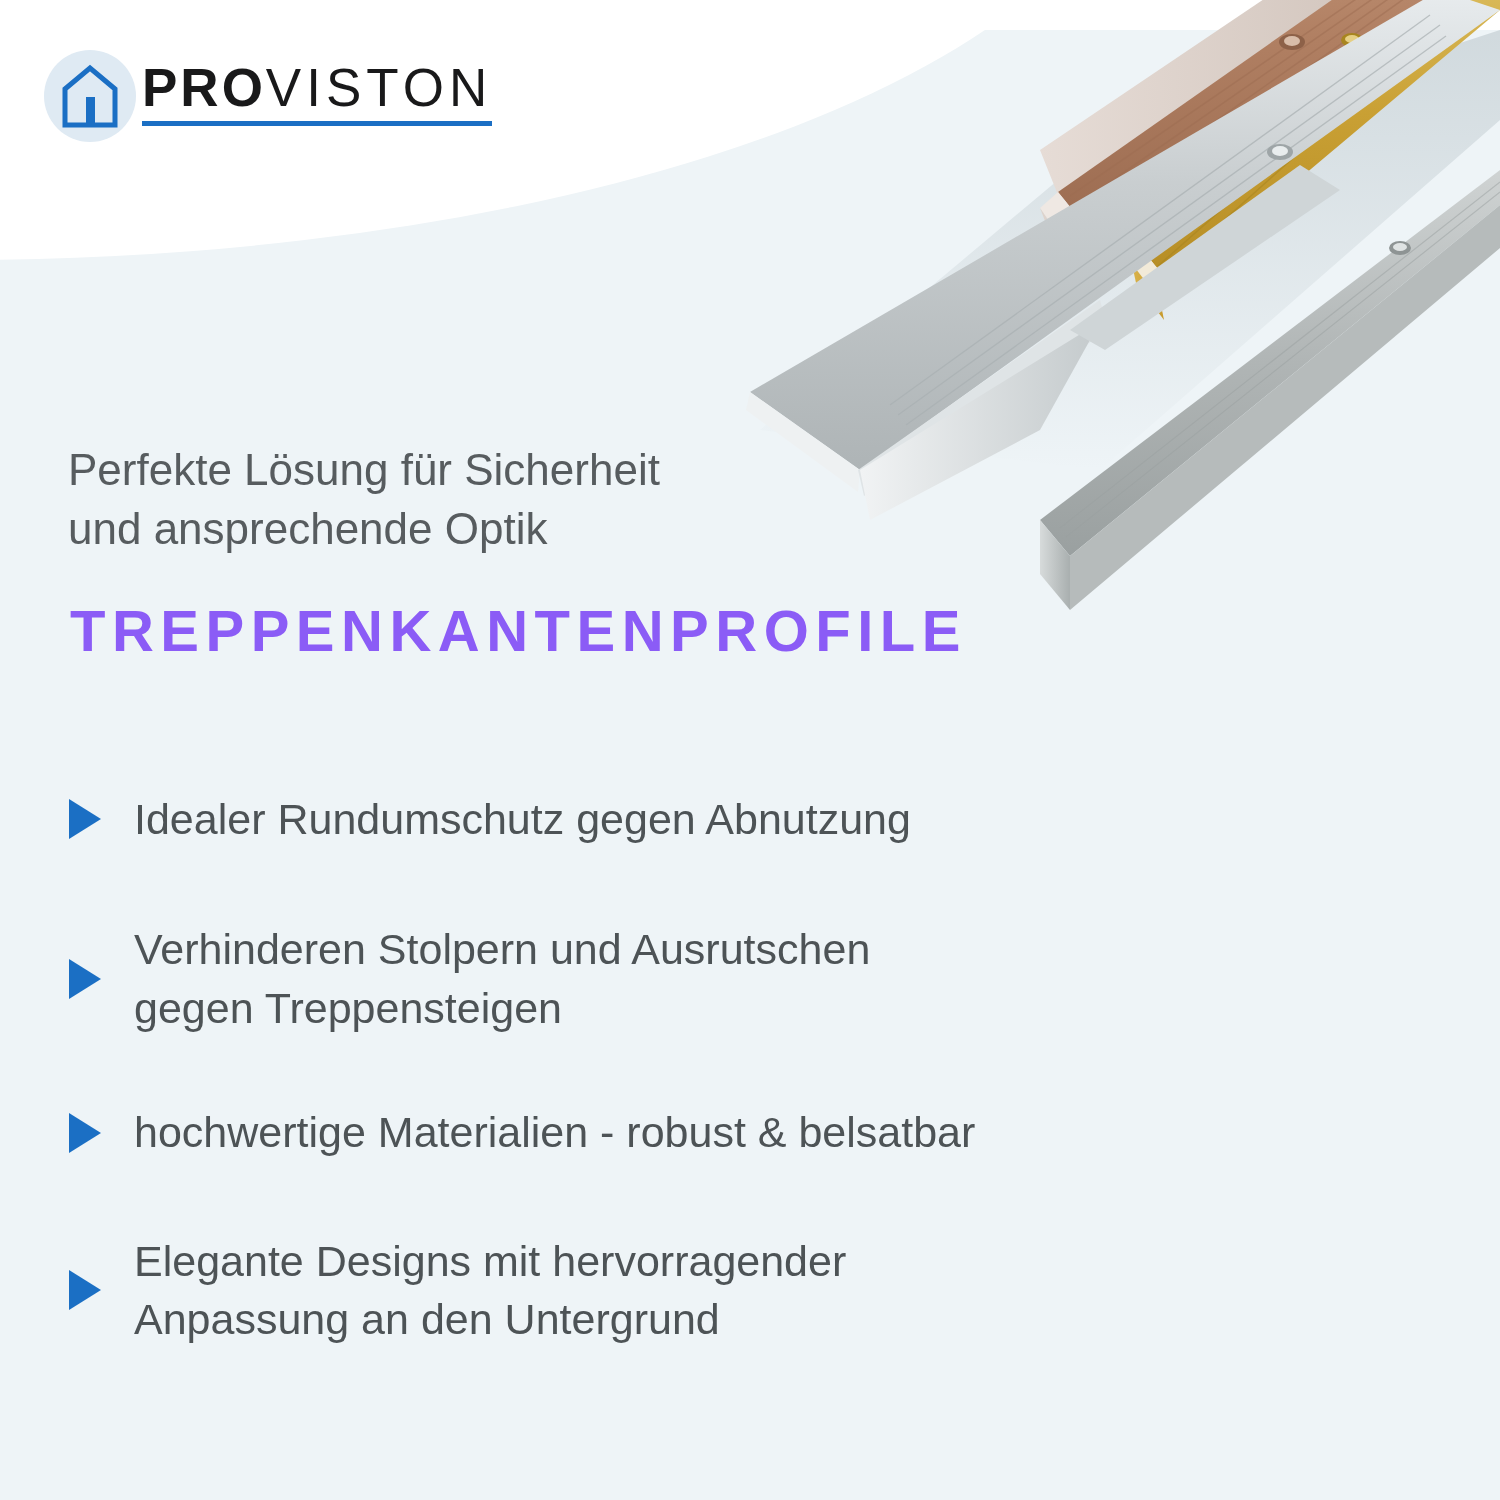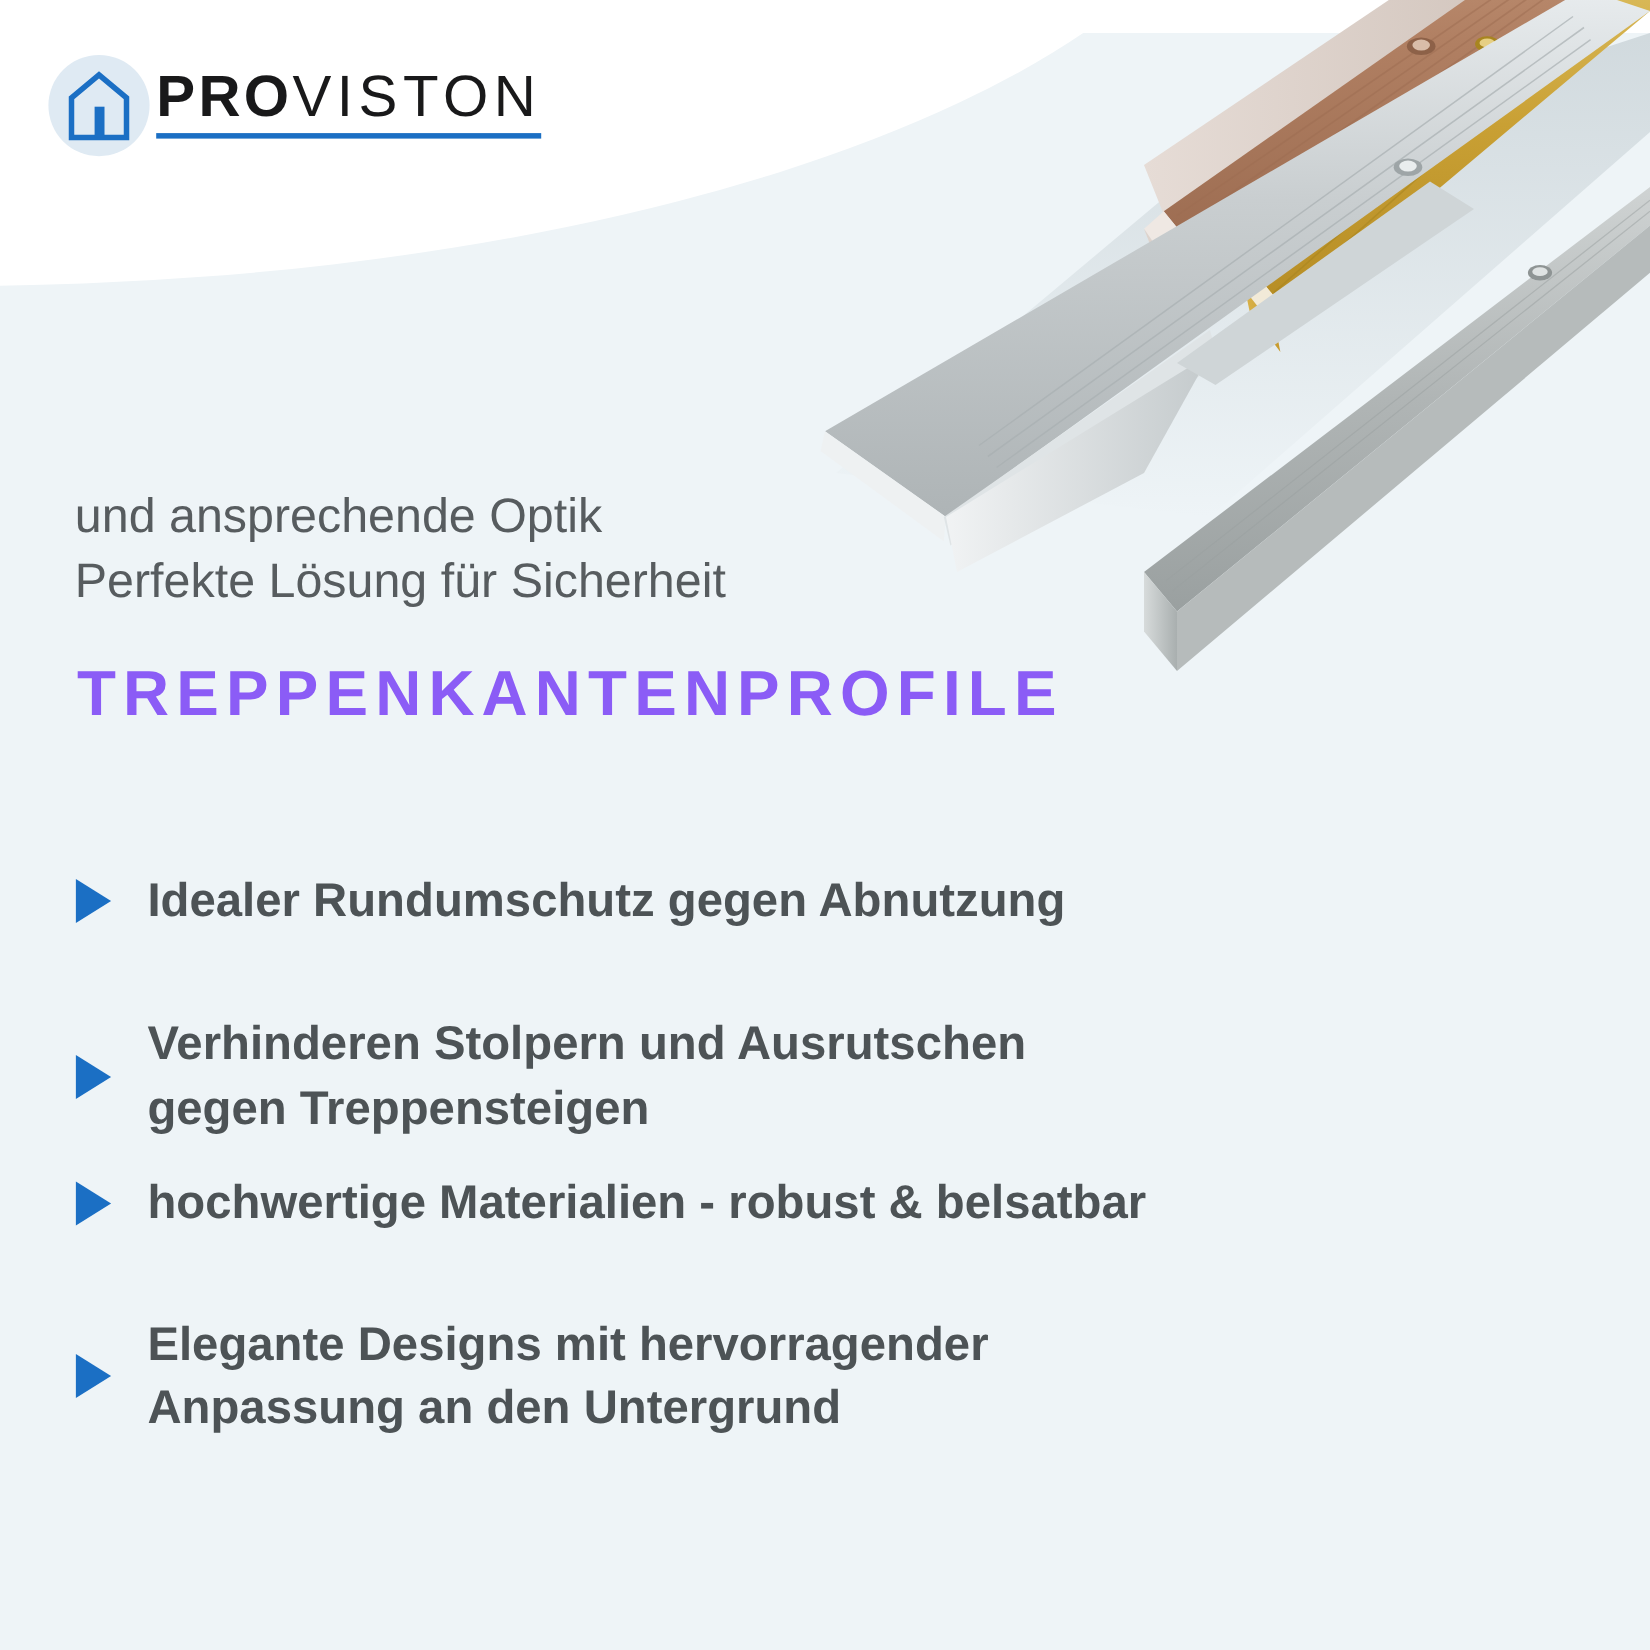--- a/index.html
+++ b/index.html
@@ -143,24 +143,24 @@
     margin-right: 26px;
     display: flex;
     align-items: center;
     justify-content: center;
   }
   .bullet-icon svg { display: block; }
   .bullet-text {
     font-size: 43px;
     line-height: 1.36;
     color: #4d5356;
-    font-weight: 700;
+    font-weight: 400;
   }
   .b1 { margin-bottom: 72px; }
-  .b2 { margin-bottom: 27px; }
+  .b2 { margin-bottom: 66px; }
   .b3 { margin-bottom: 70px; }
 </style>
 </head>
 <body>
 
 <div class="poster">
 
   <div class="white-top-strip"></div>
   <div class="white-curve"></div>
 
@@ -283,22 +283,22 @@
     </div>
     <div class="logo-text">
       <div class="logo-word">
         <span class="pro">PRO</span><span class="viston">VISTON</span>
       </div>
       <div class="logo-underline"></div>
     </div>
   </div>
 
   <div class="subhead">
+    <div>Perfekte Lösung für Sicherheit</div>
     <div>und ansprechende Optik</div>
-    <div>Perfekte Lösung für Sicherheit</div>
   </div>
 
   <div class="headline">TREPPENKANTENPROFILE</div>
 
   <div class="bullets">
 
     <div class="bullet b1">
       <span class="bullet-icon">
         <svg width="40" height="44" viewBox="0 0 40 44" xmlns="http://www.w3.org/2000/svg">
           <path d="M4 2 L36 22 L4 42 Z" fill="#1b6fc4"></path>

